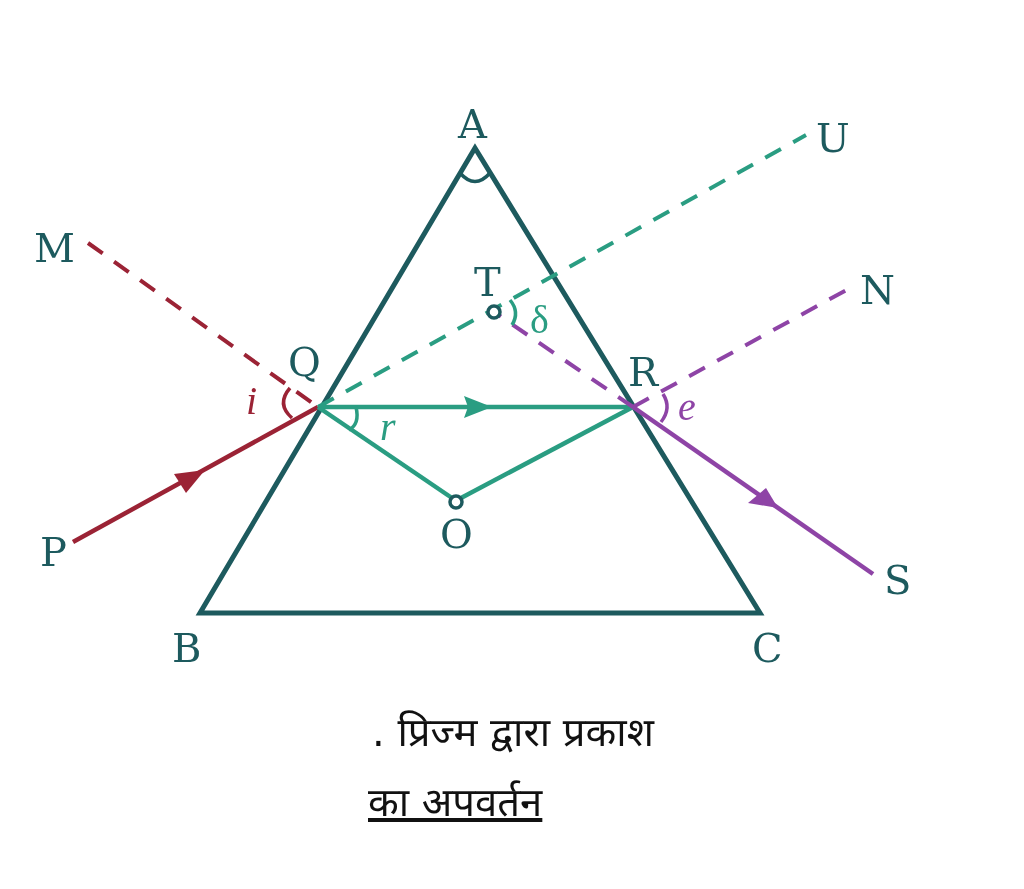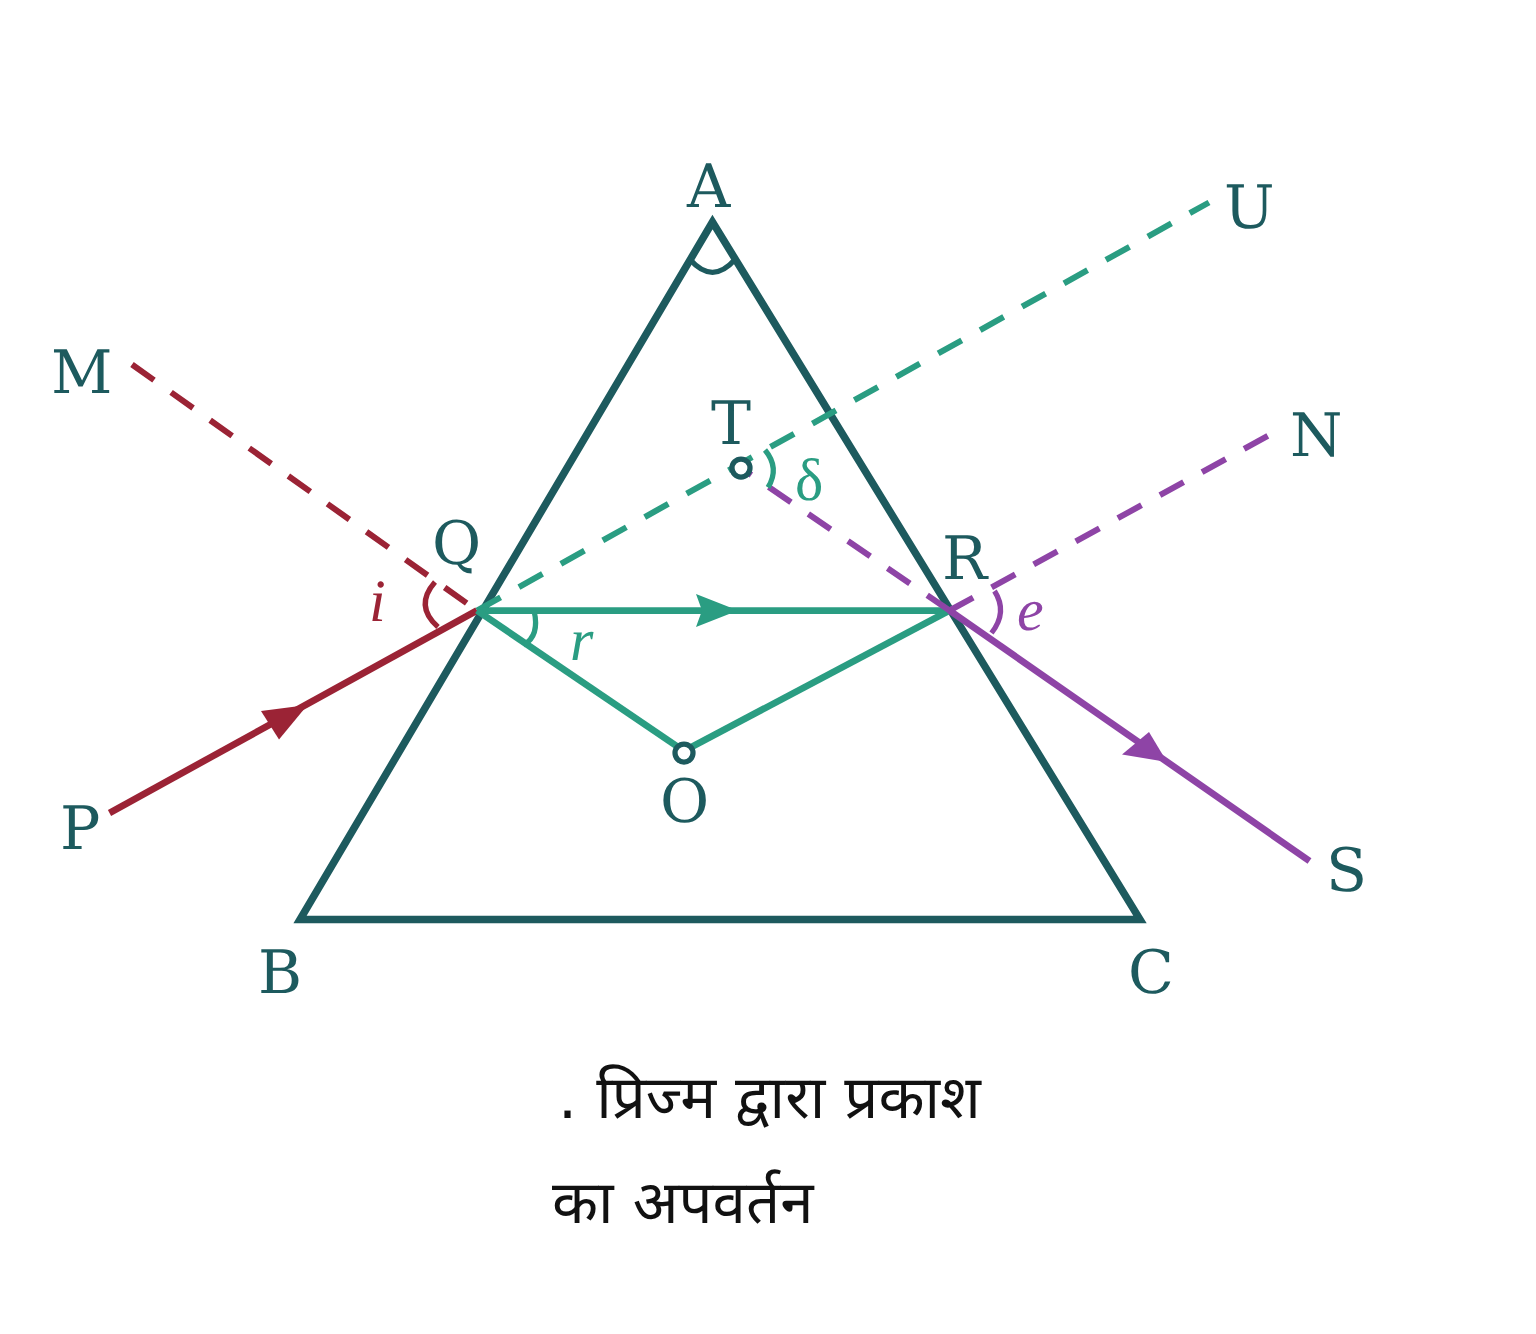--- a/index.html
+++ b/index.html
@@ -64,13 +64,13 @@
   <text class="lbl" x="440" y="548">O</text>
   <text class="lbl" x="884" y="594">S</text>
 
   <text class="ang" x="246" y="414" fill="#9b2335">i</text>
   <text class="ang" x="380" y="440" fill="#2a9d82">r</text>
   <text class="ang" x="678" y="420" fill="#8e44a6">e</text>
   <text class="ang" x="530" y="333" fill="#2a9d82" style="font-style:normal">δ</text>
 </svg>
 
 <div class="caption" style="top:712px;">. प्रिज्म द्वारा प्रकाश</div>
-<div class="caption" style="top:782px; left:368px;">का अपवर्तन</div>
+<div class="caption" style="top:782px; left:368px;text-decoration:underline;">का अपवर्तन</div>
 
 </body></html>

